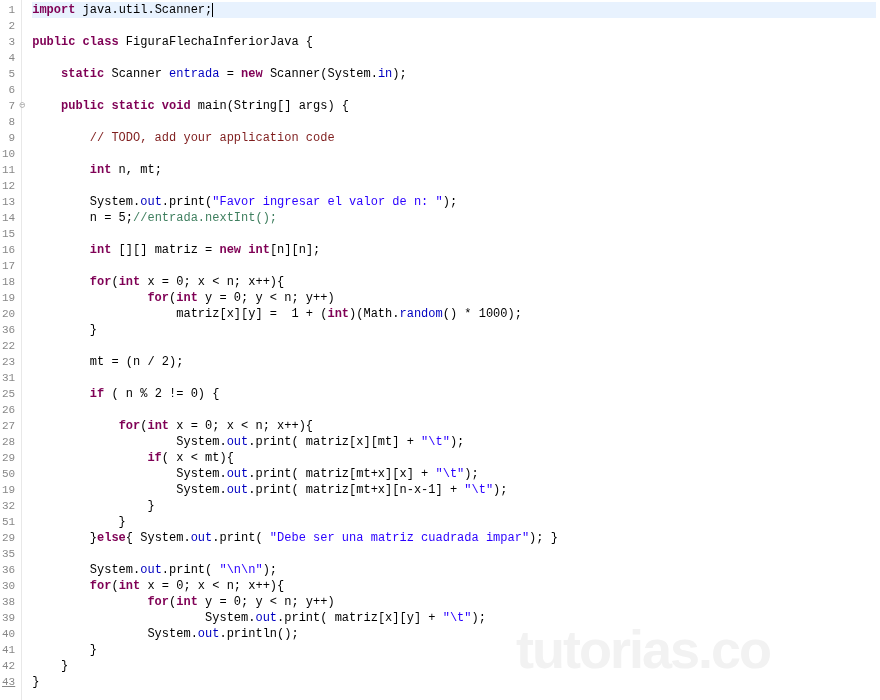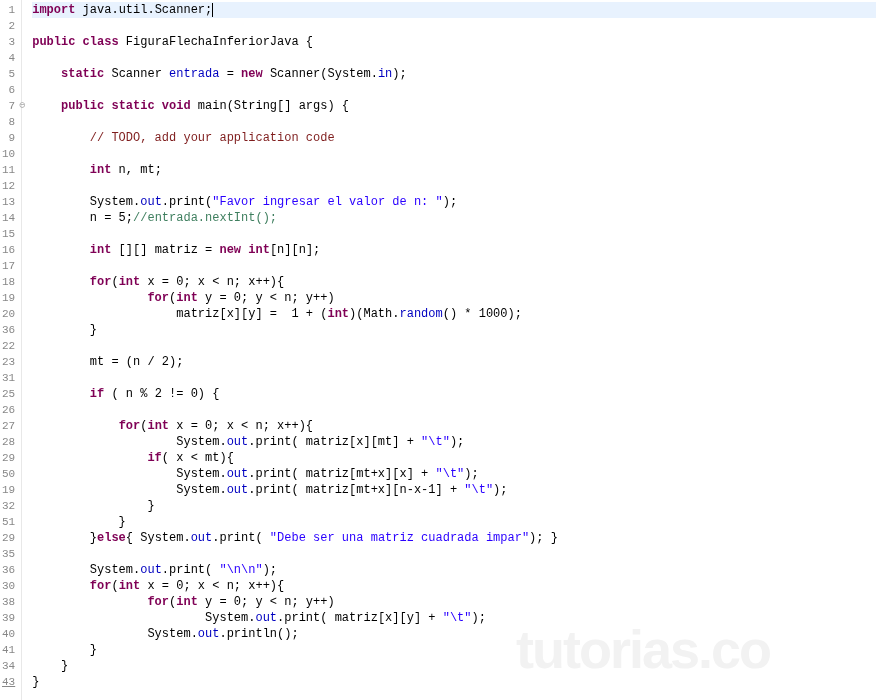--- a/index.html
+++ b/index.html
@@ -123,19 +123,19 @@
       <div class="line-num">32</div>
       <div class="line-num">51</div>
       <div class="line-num">29</div>
       <div class="line-num">35</div>
       <div class="line-num">36</div>
       <div class="line-num">30</div>
       <div class="line-num">38</div>
       <div class="line-num">39</div>
       <div class="line-num">40</div>
       <div class="line-num">41</div>
-      <div class="line-num">34</div>
+      <div class="line-num">42</div>
       <div class="line-num underline">43</div>
     </div>
   <div class="code" id="code"><div class="line highlighted"><span class="kw">import</span><span> java.util.Scanner;</span><span class="cursor"></span></div><div class="line">&nbsp;</div><div class="line"><span class="kw">public class</span><span> FiguraFlechaInferiorJava {</span></div><div class="line">&nbsp;</div><div class="line"><span>    </span><span class="kw">static</span><span> Scanner </span><span class="fld">entrada</span><span> = </span><span class="kw">new</span><span> Scanner(System.</span><span class="fld">in</span><span>);</span></div><div class="line">&nbsp;</div><div class="line"><span>    </span><span class="kw">public static void</span><span> main(String[] args) {</span></div><div class="line">&nbsp;</div><div class="line"><span>        </span><span class="cmt-todo">// TODO, add your application code</span></div><div class="line">&nbsp;</div><div class="line"><span>        </span><span class="kw">int</span><span> n, mt;</span></div><div class="line">&nbsp;</div><div class="line"><span>        System.</span><span class="fld">out</span><span>.print(</span><span class="str">"Favor ingresar el valor de n: "</span><span>);</span></div><div class="line"><span>        n = 5;</span><span class="cmt">//entrada.nextInt();</span></div><div class="line">&nbsp;</div><div class="line"><span>        </span><span class="kw">int</span><span> [][] matriz = </span><span class="kw">new int</span><span>[n][n];</span></div><div class="line">&nbsp;</div><div class="line"><span>        </span><span class="kw">for</span><span>(</span><span class="kw">int</span><span> x = 0; x &lt; n; x++){</span></div><div class="line"><span>                </span><span class="kw">for</span><span>(</span><span class="kw">int</span><span> y = 0; y &lt; n; y++)</span></div><div class="line"><span>                    matriz[x][y] =  1 + (</span><span class="kw">int</span><span>)(Math.</span><span class="fld">random</span><span>() * 1000);</span></div><div class="line"><span>        }</span></div><div class="line">&nbsp;</div><div class="line"><span>        mt = (n / 2);</span></div><div class="line">&nbsp;</div><div class="line"><span>        </span><span class="kw">if</span><span> ( n % 2 != 0) {</span></div><div class="line">&nbsp;</div><div class="line"><span>            </span><span class="kw">for</span><span>(</span><span class="kw">int</span><span> x = 0; x &lt; n; x++){</span></div><div class="line"><span>                    System.</span><span class="fld">out</span><span>.print( matriz[x][mt] + </span><span class="str">"\t"</span><span>);</span></div><div class="line"><span>                </span><span class="kw">if</span><span>( x &lt; mt){</span></div><div class="line"><span>                    System.</span><span class="fld">out</span><span>.print( matriz[mt+x][x] + </span><span class="str">"\t"</span><span>);</span></div><div class="line"><span>                    System.</span><span class="fld">out</span><span>.print( matriz[mt+x][n-x-1] + </span><span class="str">"\t"</span><span>);</span></div><div class="line"><span>                }</span></div><div class="line"><span>            }</span></div><div class="line"><span>        }</span><span class="kw">else</span><span>{ System.</span><span class="fld">out</span><span>.print( </span><span class="str">"Debe ser una matriz cuadrada impar"</span><span>); }</span></div><div class="line">&nbsp;</div><div class="line"><span>        System.</span><span class="fld">out</span><span>.print( </span><span class="str">"\n\n"</span><span>);</span></div><div class="line"><span>        </span><span class="kw">for</span><span>(</span><span class="kw">int</span><span> x = 0; x &lt; n; x++){</span></div><div class="line"><span>                </span><span class="kw">for</span><span>(</span><span class="kw">int</span><span> y = 0; y &lt; n; y++)</span></div><div class="line"><span>                        System.</span><span class="fld">out</span><span>.print( matriz[x][y] + </span><span class="str">"\t"</span><span>);</span></div><div class="line"><span>                System.</span><span class="fld">out</span><span>.println();</span></div><div class="line"><span>        }</span></div><div class="line"><span>    }</span></div><div class="line"><span>}</span></div></div>
 </div>
 
 <div class="watermark">tutorias.co</div>
 
 </body></html>

